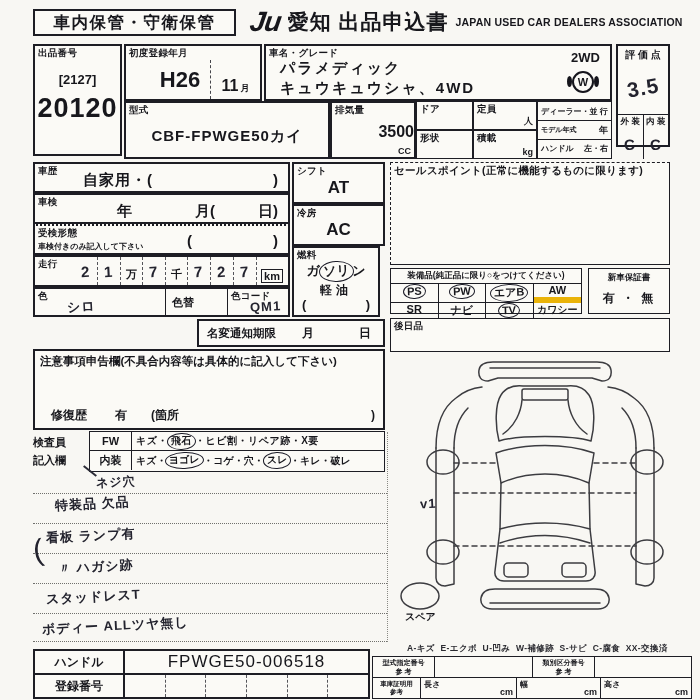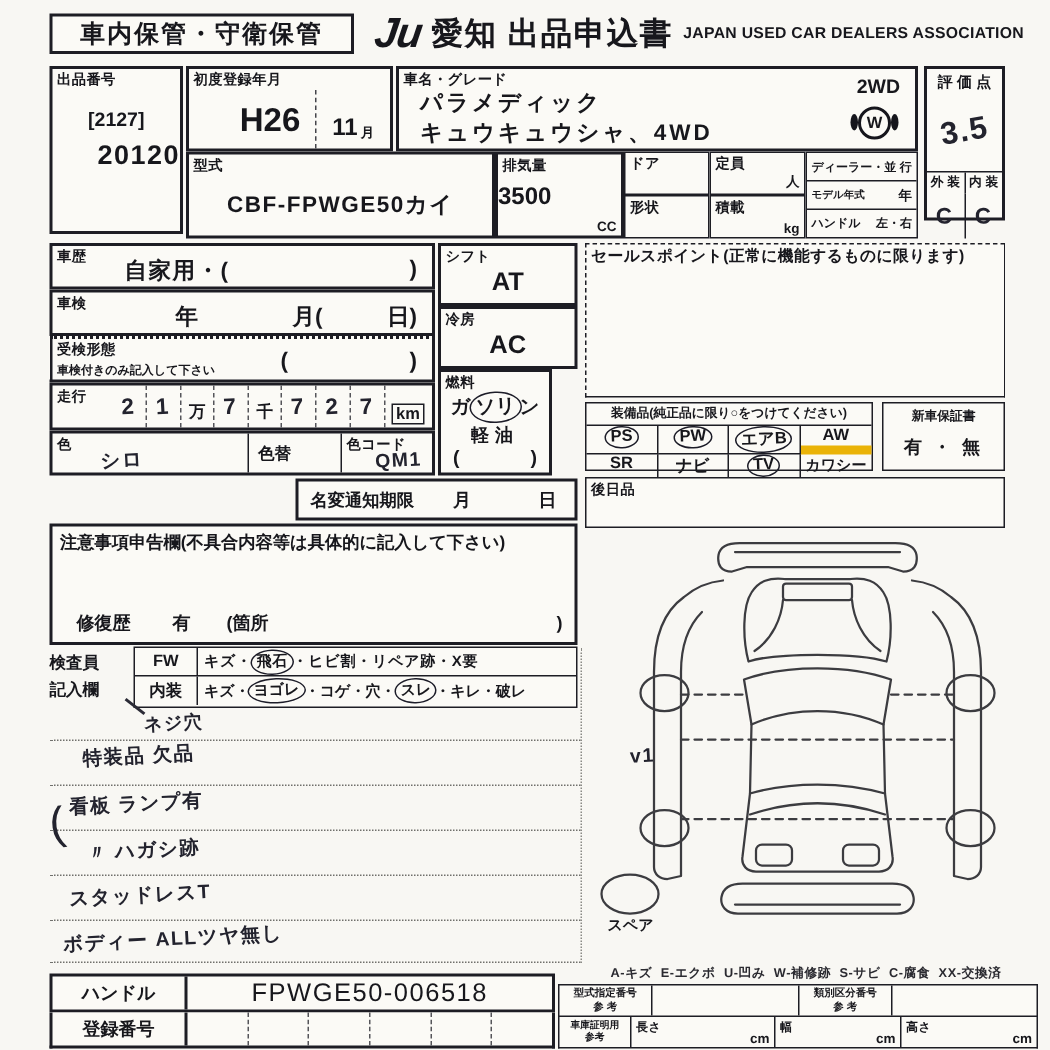--- a/index.html
+++ b/index.html
@@ -36,21 +36,21 @@
     <span style="font-size:21px;font-weight:bold;letter-spacing:1px">
       <span>愛知</span>
       <span>出品申込書</span>
     </span>
     <span style="font-size:10.5px;font-weight:bold;letter-spacing:.2px">JAPAN USED CAR DEALERS ASSOCIATION</span>
   </div>
 
   <div class="bx" style="left:33px;top:44px;width:89px;height:112px">
     <span class="lb">出品番号</span>
     <div style="text-align:center;margin-top:26px;font-size:13px;font-weight:bold">[2127]</div>
-    <div style="text-align:right;margin-top:6px;font-size:18px;font-weight:bold;letter-spacing:1px">20120</div>
+    <div style="text-align:center;margin-top:6px;font-size:27px;font-weight:bold;letter-spacing:1px">20120</div>
   </div>
 
   <div class="bx" style="left:124px;top:44px;width:138px;height:57px">
     <span class="lb">初度登録年月</span>
     <div style="position:absolute;left:11px;top:14px;bottom:0;width:86px;display:flex;align-items:center;justify-content:center;font-size:22px;font-weight:bold">H26</div>
     <div style="position:absolute;right:0;top:14px;bottom:0;width:50px;border-left:1.5px dashed #44444a;display:flex;align-items:flex-end;justify-content:center;padding-bottom:4px">
       <span style="font-size:16px;font-weight:bold">11</span>
       <span style="font-size:9px;font-weight:bold;margin-left:2px">月</span>
     </div>
   </div>
@@ -84,21 +84,21 @@
     </div>
   </div>
 
   <div class="bx" style="left:124px;top:101px;width:206px;height:58px">
     <span class="lb">型式</span>
     <div style="position:absolute;left:0;right:0;top:24px;text-align:center;font-size:15px;font-weight:bold;letter-spacing:1px">CBF-FPWGE50カイ</div>
   </div>
 
   <div class="bx" style="left:330px;top:101px;width:86px;height:58px">
     <span class="lb">排気量</span>
-    <div style="position:absolute;left:0;right:0;top:20px;text-align:left;font-size:16px;font-weight:bold">3500</div>
+    <div style="position:absolute;left:0;right:0;top:20px;text-align:right;font-size:16px;font-weight:bold">3500</div>
     <span class="unit-br">CC</span>
   </div>
 
   <div class="bx thin" style="left:416px;top:101px;width:57px;height:29px">
     <span class="lb">ドア</span>
   </div>
   <div class="bx thin" style="left:473px;top:101px;width:64px;height:29px">
     <span class="lb">定員</span>
     <span class="unit-br">人</span>
   </div>
@@ -190,21 +190,21 @@
   </div>
 
   <div class="bx" style="left:292px;top:204px;width:93px;height:42px">
     <span class="lb">冷房</span>
     <div style="position:absolute;left:0;right:0;top:14px;text-align:center;font-size:17px;font-weight:bold">AC</div>
   </div>
   <div class="bx" style="left:292px;top:162px;width:93px;height:42px">
     <span class="lb">シフト</span>
     <div style="position:absolute;left:0;right:0;top:14px;text-align:center;font-size:17px;font-weight:bold">AT</div>
   </div>
-  <div class="bx" style="left:292px;top:246px;width:76px;height:71px">
+  <div class="bx" style="left:292px;top:246px;width:88px;height:71px">
     <span class="lb">燃料</span>
     <div style="position:absolute;left:0;right:0;top:13px;text-align:center;font-size:13px;font-weight:bold">
       <span>ガ</span><span class="circled">ソリ</span><span>ン</span>
     </div>
     <div style="position:absolute;left:0;right:0;top:34px;text-align:center;font-size:12px;font-weight:bold;letter-spacing:4px">軽油</div>
     <span style="position:absolute;left:8px;bottom:3px;font-size:13px;font-weight:bold">(</span>
     <span style="position:absolute;right:8px;bottom:3px;font-size:13px;font-weight:bold">)</span>
   </div>
 
   <div class="bx thin" style="left:390px;top:162px;width:280px;height:103px;border-style:dashed solid solid dashed;border-width:1.5px">

